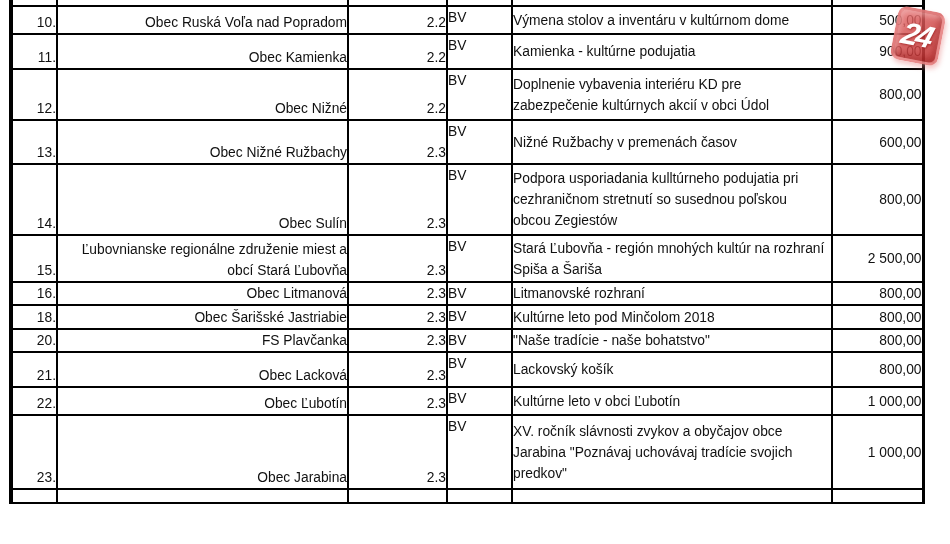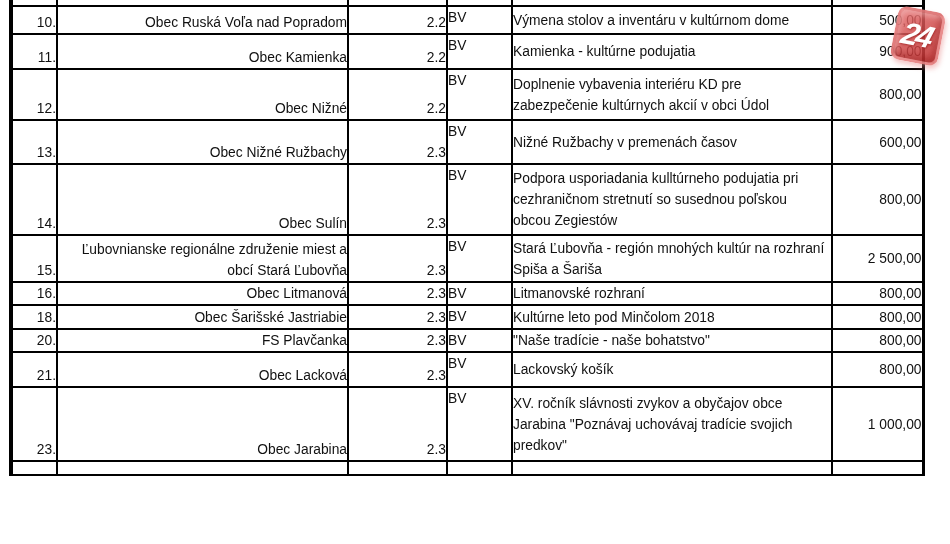--- a/index.html
+++ b/index.html
@@ -176,20 +176,28 @@
 
     <tr style="height:35px">
       <td class="c-num">21.</td>
       <td class="c-name">Obec Lacková</td>
       <td class="c-code">2.3</td>
       <td class="c-type">BV</td>
       <td class="c-desc">Lackovský košík</td>
       <td class="c-amt">800,00</td>
     </tr>
 
+    <tr style="height:28px">
+      <td class="c-num">22.</td>
+      <td class="c-name">Obec Ľubotín</td>
+      <td class="c-code">2.3</td>
+      <td class="c-type">BV</td>
+      <td class="c-desc">Kultúrne leto v obci Ľubotín</td>
+      <td class="c-amt">1 000,00</td>
+    </tr>
 
     <tr style="height:74px">
       <td class="c-num">23.</td>
       <td class="c-name">Obec Jarabina</td>
       <td class="c-code">2.3</td>
       <td class="c-type">BV</td>
       <td class="c-desc">XV. ročník slávnosti zvykov a obyčajov obce
 Jarabina "Poznávaj uchovávaj tradície svojich
 predkov"</td>
       <td class="c-amt">1 000,00</td>

